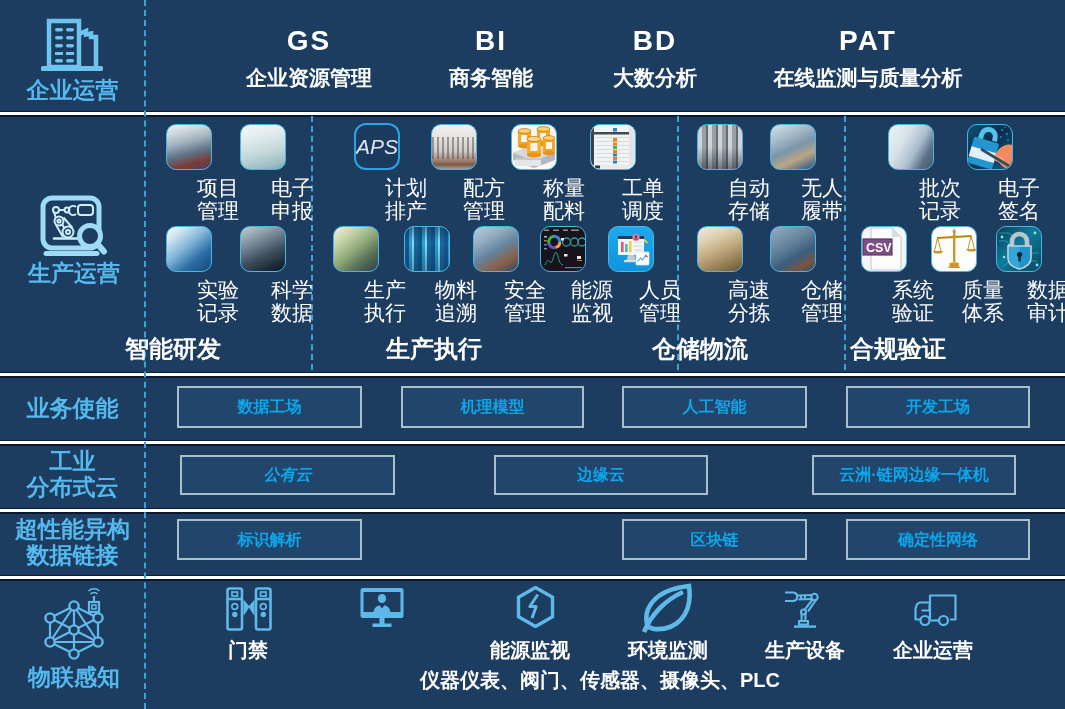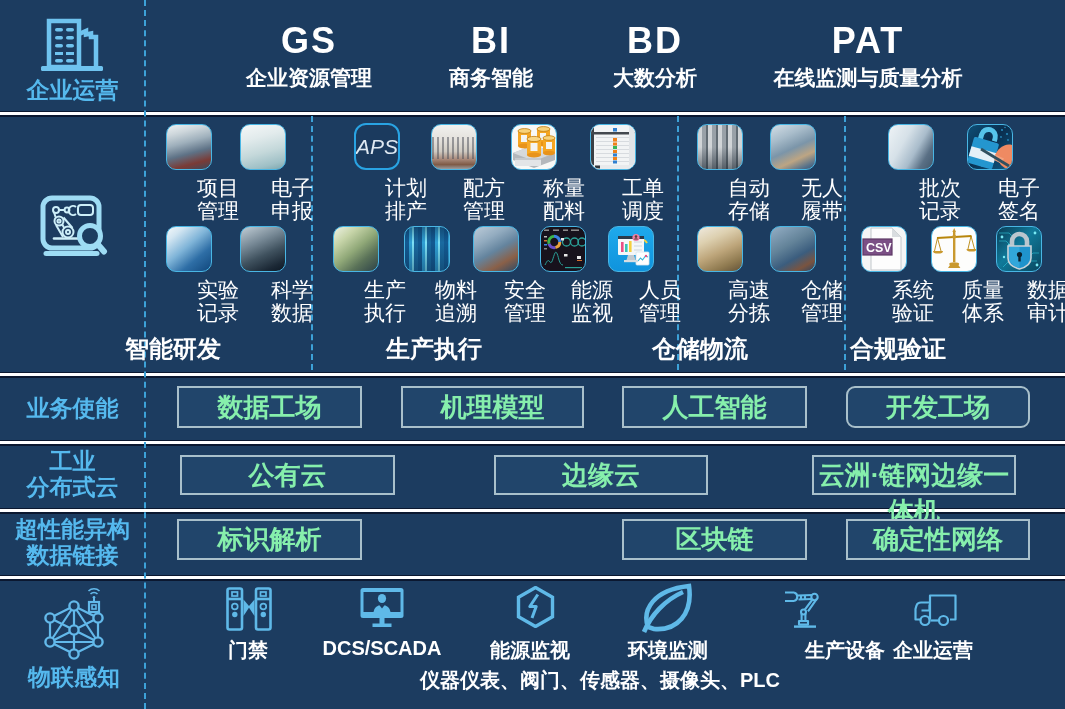--- a/index.html
+++ b/index.html
@@ -4,30 +4,30 @@
 <style>
 html,body{margin:0;padding:0;}
 #page{position:relative;width:1065px;height:709px;background:#1c3c60;overflow:hidden;
   font-family:"Liberation Sans",sans-serif;}
 .sep{position:absolute;left:0;width:1065px;height:3px;background:#fff;
   border-top:1px solid #0b1830;border-bottom:2px solid #0b1830;}
 .vdash{position:absolute;width:0;border-left:2px dashed #3da2d8;}
 .sidelbl{position:absolute;color:#55b9ee;font-weight:bold;text-align:center;
   font-size:23px;line-height:26px;}
 .hdr{position:absolute;color:#fff;font-weight:bold;text-align:center;}
-.hdr .big{font-size:36px;line-height:34px;letter-spacing:2px;}
+.hdr .big{font-size:28px;line-height:34px;letter-spacing:2px;}
 .hdr .sm{font-size:21px;line-height:23px;margin-top:8px;}
 .app{position:absolute;width:46px;height:46px;border-radius:10px;border:1px solid #49b6e4;
   box-sizing:border-box;overflow:hidden;}
 .lbl{position:absolute;color:#fff;font-size:21px;line-height:23px;text-align:right;
   width:100px;margin-left:-50px;}
 .gtitle{position:absolute;color:#fff;font-weight:bold;font-size:24px;
   width:220px;margin-left:-110px;}
 .box{position:absolute;border:2px solid #a9c0cb;box-sizing:border-box;background:#21456b;
-  color:#86efac;font-weight:bold;font-size:26px;text-align:center;}
+  color:#0ea5e9;font-weight:bold;font-size:16px;text-align:center;}
 .blbl{position:absolute;color:#fff;font-weight:bold;font-size:20px;text-align:center;
   width:160px;margin-left:-80px;}
 svg{display:block;}
 </style>
 </head>
 <body>
 <div id="page">
 
   <div class="sep" style="top:111px"></div>
   <div class="sep" style="top:372px"></div>
@@ -95,20 +95,21 @@
       <path d="M14 17 L15.5 22"></path>
       <path d="M22 29 L24.5 33.5"></path>
       <path d="M16 30 L23 42 M23.5 22.5 L32.5 33"></path>
       <path d="M14 43.5 h24" stroke-width="2.6" stroke-linecap="round"></path>
     </g>
     <circle cx="50" cy="41" r="10.5" fill="#1c3c60" stroke="#9edcf4" stroke-width="5"></circle>
     <line x1="57.5" y1="49" x2="64" y2="56.5" stroke="#9edcf4" stroke-width="6" stroke-linecap="round"></line>
     <line x1="6" y1="58.5" x2="57" y2="58.5" stroke="#9edcf4" stroke-width="5" stroke-linecap="round"></line>
   </svg>
     </div>
+  <div class="sidelbl" style="left:0px;top:260px;width:148px;">生产运营</div>
 
   <div class="gtitle" style="left:235px;top:333px;">智能研发</div>
   <div class="gtitle" style="left:496px;top:333px;">生产执行</div>
   <div class="gtitle" style="left:762px;top:333px;">仓储物流</div>
   <div class="gtitle" style="left:960px;top:333px;">合规验证</div>
 
   <div class="app" style="left:166px;top:124px;background:linear-gradient(165deg,#eff2f3 0%,#cdd6db 20%,#9fb0bc 40%,#5e7286 62%,#7a3b36 82%,#3a4a5c 100%);"></div>
   <div class="app" style="left:240px;top:124px;background:linear-gradient(165deg,#f4f7f7 0%,#e2ebec 30%,#c4d8da 60%,#9fc0c6 85%,#7ca6ad 100%);"></div>
   <div class="app" style="left:166px;top:226px;background:linear-gradient(140deg,#f4f8fa 0%,#d3e6f2 18%,#7fb4d8 45%,#2e6ea6 70%,#10477c 100%);"></div>
   <div class="app" style="left:240px;top:226px;background:linear-gradient(155deg,#c2ced6 0%,#768895 35%,#40525f 60%,#1b2835 85%,#0d1824 100%);"></div>
@@ -317,24 +318,24 @@
   <div class="lbl" style="left:720px;top:278px;">高速<br>分拣</div>
   <div class="lbl" style="left:793px;top:278px;">仓储<br>管理</div>
   <div class="lbl" style="left:884px;top:278px;">系统<br>验证</div>
   <div class="lbl" style="left:954px;top:278px;">质量<br>体系</div>
   <div class="lbl" style="left:1019px;top:278px;">数据<br>审计</div>
 
   <div class="sidelbl" style="left:0px;top:395px;width:145px;">业务使能</div>
   <div class="box" style="left:177px;top:386px;width:185px;height:42px;line-height:38px;">数据工场</div>
   <div class="box" style="left:401px;top:386px;width:183px;height:42px;line-height:38px;">机理模型</div>
   <div class="box" style="left:622px;top:386px;width:185px;height:42px;line-height:38px;">人工智能</div>
-  <div class="box" style="left:846px;top:386px;width:184px;height:42px;line-height:38px;border-radius:9px;">开发工场</div>
+  <div class="box" style="left:846px;top:386px;width:184px;height:42px;line-height:38px;">开发工场</div>
 
   <div class="sidelbl" style="left:0px;top:448px;width:145px;">工业<br>分布式云</div>
-  <div class="box" style="left:180px;top:455px;width:215px;height:40px;line-height:36px;">公有云</div>
+  <div class="box" style="left:180px;top:455px;width:215px;height:40px;line-height:36px;font-style:italic;">公有云</div>
   <div class="box" style="left:494px;top:455px;width:214px;height:40px;line-height:36px;">边缘云</div>
   <div class="box" style="left:812px;top:455px;width:204px;height:40px;line-height:36px;">云洲·链网边缘一体机</div>
 
   <div class="sidelbl" style="left:0px;top:516px;width:145px;">超性能异构<br>数据链接</div>
   <div class="box" style="left:177px;top:519px;width:185px;height:41px;line-height:37px;">标识解析</div>
   <div class="box" style="left:622px;top:519px;width:185px;height:41px;line-height:37px;">区块链</div>
   <div class="box" style="left:846px;top:519px;width:184px;height:41px;line-height:37px;">确定性网络</div>
 
   <div style="position:absolute;left:38px;top:586px;">
       <svg width="68" height="74" viewBox="0 0 68 74">
@@ -422,19 +423,18 @@
     <g fill="none" stroke="#5fb9e8" stroke-width="2.2" stroke-linejoin="round">
       <path d="M20 27.5 V3.5 H45.5 V27.5 H40"></path>
       <path d="M20 10.5 H11 Q7.5 10.5 6.5 13.5 L5.5 17 V27.5 H10"></path>
       <path d="M11.5 18.5 H19.5 V12.5"></path>
       <circle cx="15" cy="28.5" r="4.5"></circle>
       <circle cx="33.5" cy="28.5" r="4.5"></circle>
       <path d="M20.5 28.5 h8"></path>
     </g>
   </svg>
   <div class="blbl" style="left:248px;top:637px;">门禁</div>
-  <div class="blbl" style="left:382px;top:637px;">DCS/SCADA</div>
   <div class="blbl" style="left:530px;top:637px;">能源监视</div>
   <div class="blbl" style="left:668px;top:637px;">环境监测</div>
-  <div class="blbl" style="left:805px;top:637px;text-align:right;">生产设备</div>
+  <div class="blbl" style="left:805px;top:637px;">生产设备</div>
   <div class="blbl" style="left:933px;top:637px;">企业运营</div>
   <div class="blbl" style="left:600px;top:667px;width:460px;margin-left:-230px;">仪器仪表、阀门、传感器、摄像头、PLC</div>
 </div>
 
 </body></html>

